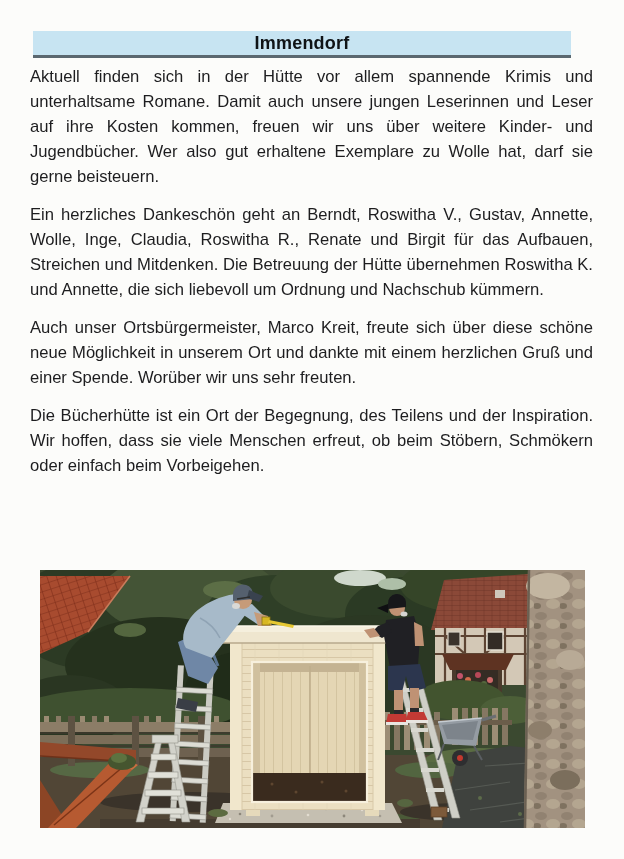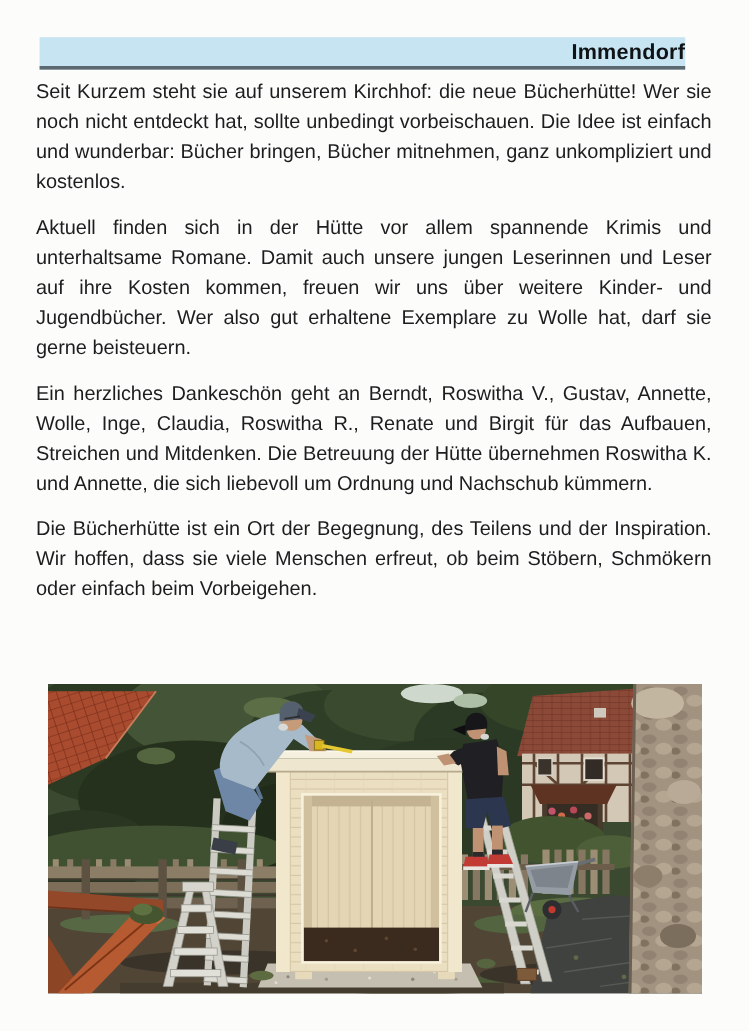--- a/index.html
+++ b/index.html
@@ -8,21 +8,21 @@
     background:#fcfcfa;
     font-family:"Liberation Sans", sans-serif;
     position:relative;
     overflow:hidden;
   }
   .page{position:absolute;inset:0;}
   .banner{
     position:absolute;left:33px;top:31px;width:538px;height:24px;
     background:#c7e4f2;
     border-bottom:3px solid #5b6870;
-    display:flex;align-items:center;justify-content:flex-end;
+    display:flex;align-items:center;justify-content:center;
   }
   .banner-title{
     font-weight:bold;font-size:18px;color:#0f1316;letter-spacing:.2px;
   }
   .article{
     position:absolute;left:30px;top:64px;width:563px;
     color:#1d1d1f;font-size:16.6px;line-height:25px;
     text-align:justify;
   }
   .article p{margin:0 0 13px 0;}
@@ -32,23 +32,23 @@
 </head>
 <body>
 
 <div class="page">
 
   <header class="banner">
     <span class="banner-title">Immendorf</span>
   </header>
 
   <article class="article">
-    <p>Seit Kurzem steht sie auf unserem Kirchhof: die neue Bücherhütte! Wer sie noch nicht entdeckt hat, sollte unbedingt vorbeischauen. Die Idee ist einfach und wunderbar: Bücher bringen, Bücher mitnehmen, ganz unkompliziert und kostenlos.</p>
     <p>Aktuell finden sich in der Hütte vor allem spannende Krimis und unterhaltsame Romane. Damit auch unsere jungen Leserinnen und Leser auf ihre Kosten kommen, freuen wir uns über weitere Kinder- und Jugendbücher. Wer also gut erhaltene Exemplare zu Wolle hat, darf sie gerne beisteuern.</p>
     <p>Ein herzliches Dankeschön geht an Berndt, Roswitha V., Gustav, Annette, Wolle, Inge, Claudia, Roswitha R., Renate und Birgit für das Aufbauen, Streichen und Mitdenken. Die Betreuung der Hütte übernehmen Roswitha K. und Annette, die sich liebevoll um Ordnung und Nachschub kümmern.</p>
+    <p>Auch unser Ortsbürgermeister, Marco Kreit, freute sich über diese schöne neue Möglichkeit in unserem Ort und dankte mit einem herzlichen Gruß und einer Spende. Worüber wir uns sehr freuten.</p>
     <p>Die Bücherhütte ist ein Ort der Begegnung, des Teilens und der Inspiration. Wir hoffen, dass sie viele Menschen erfreut, ob beim Stöbern, Schmökern oder einfach beim Vorbeigehen.</p>
   </article>
 
   <figure class="photo" role="img" aria-label="Zwei Männer auf Leitern bauen die neue Bücherhütte aus hellem Holz auf dem Kirchhof auf; links ein Mann in hellblauem Hemd und Jeans mit Zollstock, rechts ein Mann in schwarzem Shirt; im Hintergrund Bäume, ein rotes Ziegeldach, ein Fachwerkhaus und eine Natursteinmauer.">
     <svg viewBox="0 0 545 258" preserveAspectRatio="none">
       <defs>
         <pattern id="roofTile" width="9" height="7" patternUnits="userSpaceOnUse" patternTransform="rotate(-18)">
           <rect width="9" height="7" fill="#a84b2f"></rect>
           <path d="M0 0H9" stroke="#7e2e1a" stroke-width="1"></path>
           <path d="M4.5 0V7" stroke="#7e2e1a" stroke-width="0.6"></path>

